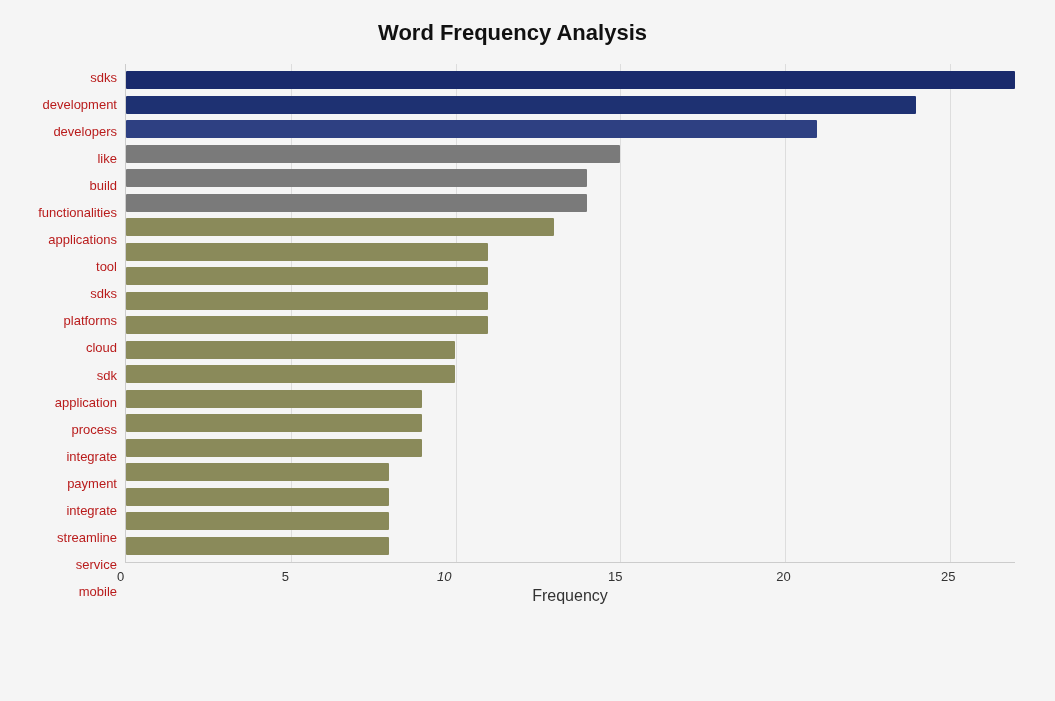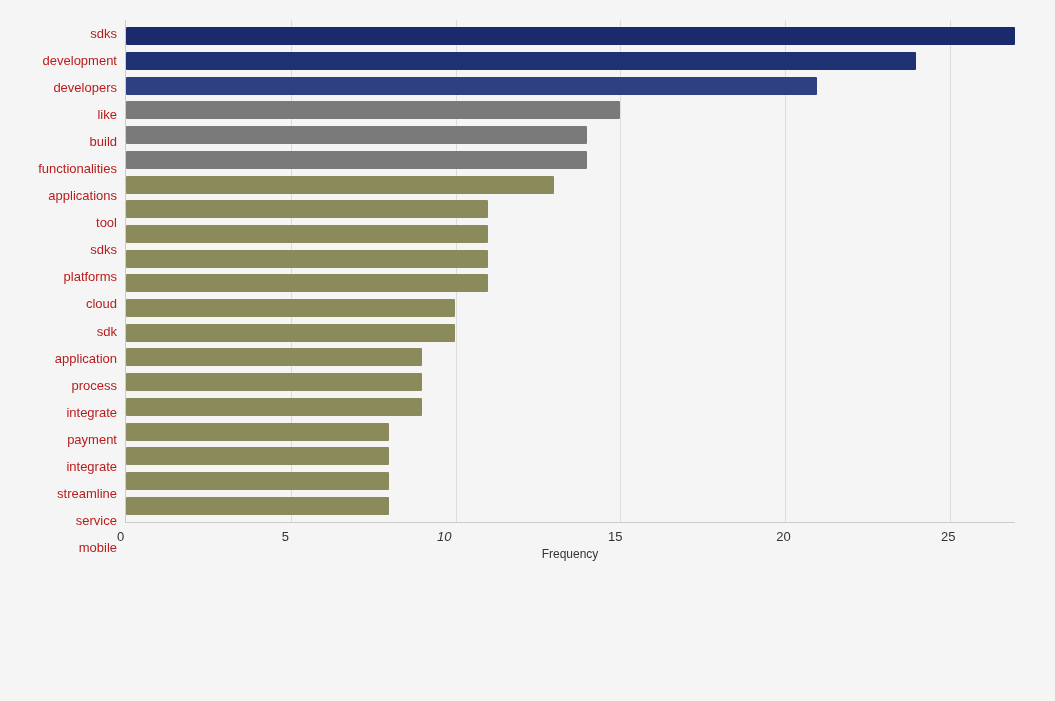--- a/index.html
+++ b/index.html
@@ -93,29 +93,30 @@
       padding-top: 6px;
       position: relative;
     }
     .x-label {
       text-align: center;
       font-size: 13px;
       color: #333;
     }
     .x-axis-title {
       text-align: center;
-      font-size: 12px;
+      font-size: 16px;
       color: #333;
       margin-top: 4px;
     }
   </style>
 </head>
 <body>
 
 <div class="chart-container">
+  <div class="chart-title">Word Frequency Analysis</div>
   <div class="chart-area">
     <div class="y-axis-labels" id="y-labels">
         <div class="y-label">sdks</div>
         <div class="y-label">development</div>
         <div class="y-label">developers</div>
         <div class="y-label">like</div>
         <div class="y-label">build</div>
         <div class="y-label">functionalities</div>
         <div class="y-label">applications</div>
         <div class="y-label">tool</div>

